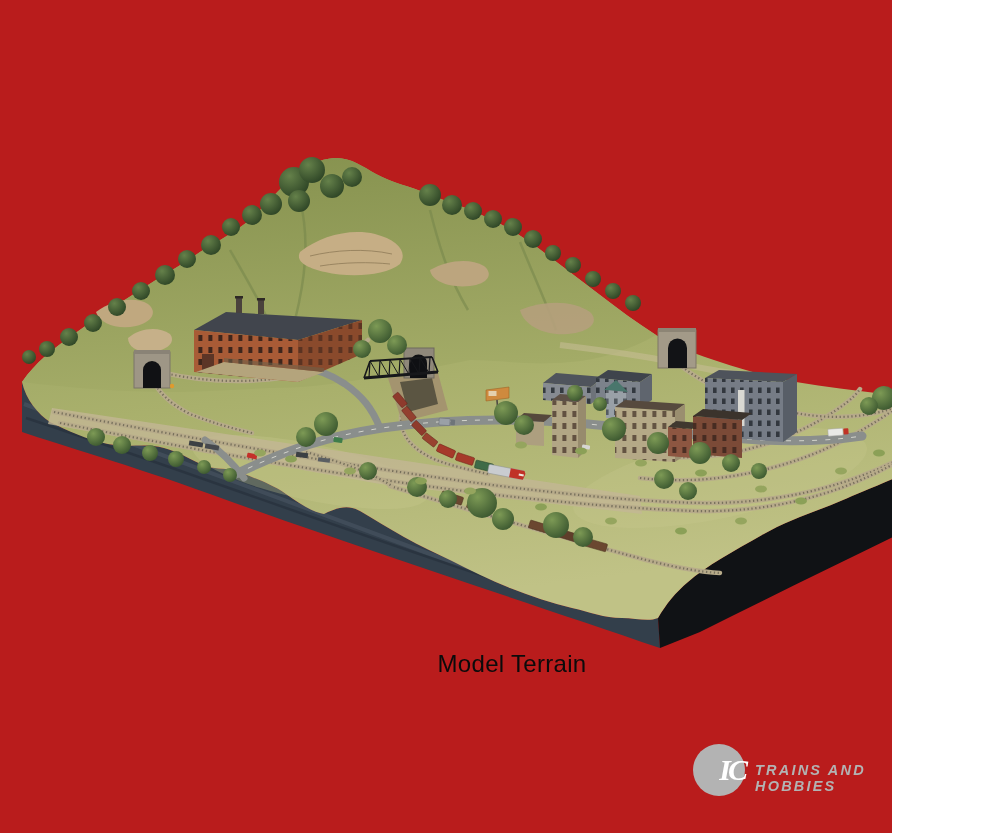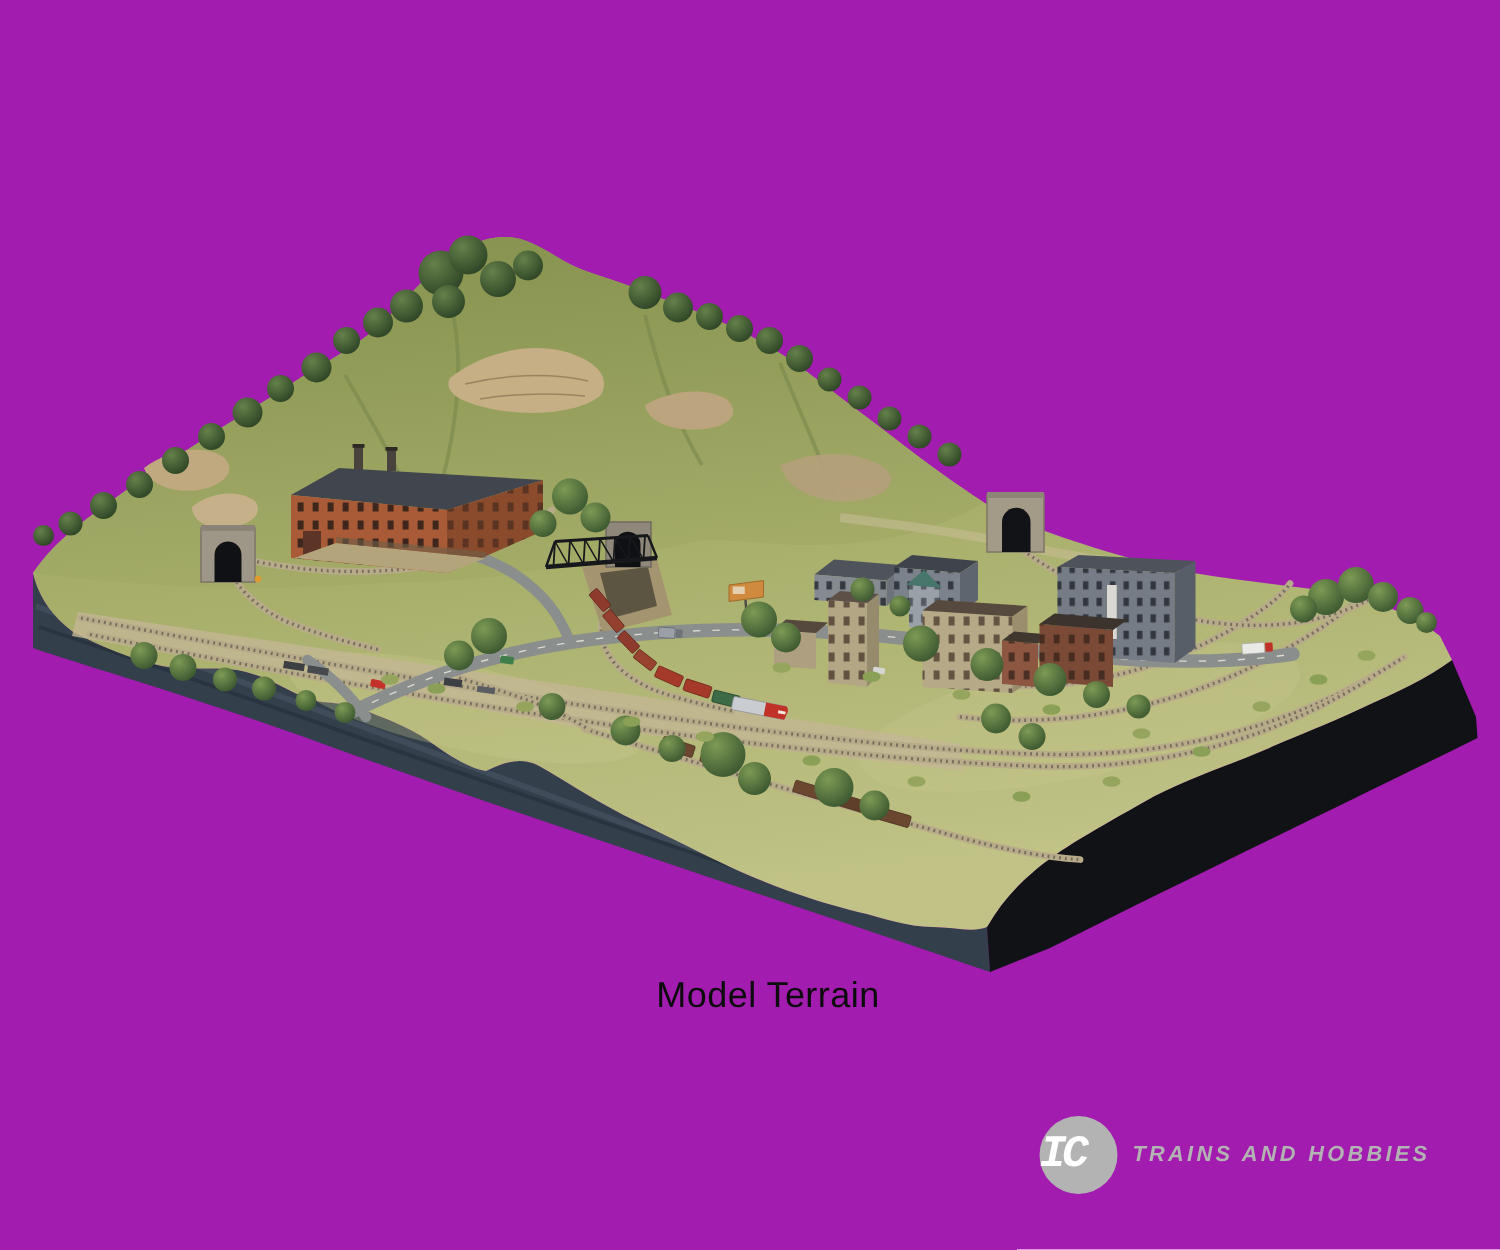--- a/index.html
+++ b/index.html
@@ -1,25 +1,25 @@
 <!DOCTYPE html>
 <html><head>
 <meta charset="utf-8">
 <style>
   html,body{margin:0;padding:0;background:#ffffff;}
-  .stage{position:relative;width:1000px;height:833px;background:#a21caf;overflow:hidden;
+  .stage{position:relative;width:892px;height:833px;background:#b91c1c;overflow:hidden;
          font-family:"Liberation Sans",sans-serif;}
   .photo-svg{position:absolute;left:0;top:0;width:1000px;height:833px;display:block;}
   .caption{position:absolute;left:12px;top:650px;width:1000px;text-align:center;
            font-size:24px;color:#0b0b0b;letter-spacing:0.3px;}
   .brand{position:absolute;left:693px;top:744px;display:flex;align-items:flex-start;gap:10px;
          color:#b3b3b3;user-select:none;}
   .brand-mark{width:52px;height:52px;border-radius:50%;background:#b3b3b3;color:#ffffff;
-              font-family:Liberation Mono, monospace;font-weight:bold;font-style:italic;
-              font-size:30px;line-height:52px;text-align:left;letter-spacing:-3px;flex:0 0 auto;}
+              font-family:Liberation Serif, serif;font-weight:bold;font-style:italic;
+              font-size:30px;line-height:52px;text-align:right;letter-spacing:-3px;flex:0 0 auto;}
   .brand-text{display:flex;flex-direction:column;}
   .brand-name{font-size:39px;font-weight:bold;font-style:italic;line-height:0.95;}
   .brand-tagline{font-size:14.5px;font-weight:bold;font-style:italic;letter-spacing:2.2px;margin-top:18px;}
   .bal{fill:none;stroke:#b7ab8a;stroke-width:4.5;stroke-linecap:round;}
   .tie{fill:none;stroke:#77705c;stroke-width:2.2;stroke-dasharray:1.3 2.6;stroke-linecap:butt;}
   .road{fill:none;stroke:#8a8e8c;stroke-width:9;stroke-linecap:round;}
   .road-thin{fill:none;stroke:#8a8e8c;stroke-width:7;stroke-linecap:round;}
   .roadline{fill:none;stroke:#e9e9df;stroke-width:0.9;stroke-dasharray:5 8;opacity:.85;}
   .truss{stroke:#17181b;fill:none;}
   .gully{fill:none;stroke:#75854a;stroke-width:2.5;opacity:.55;}

